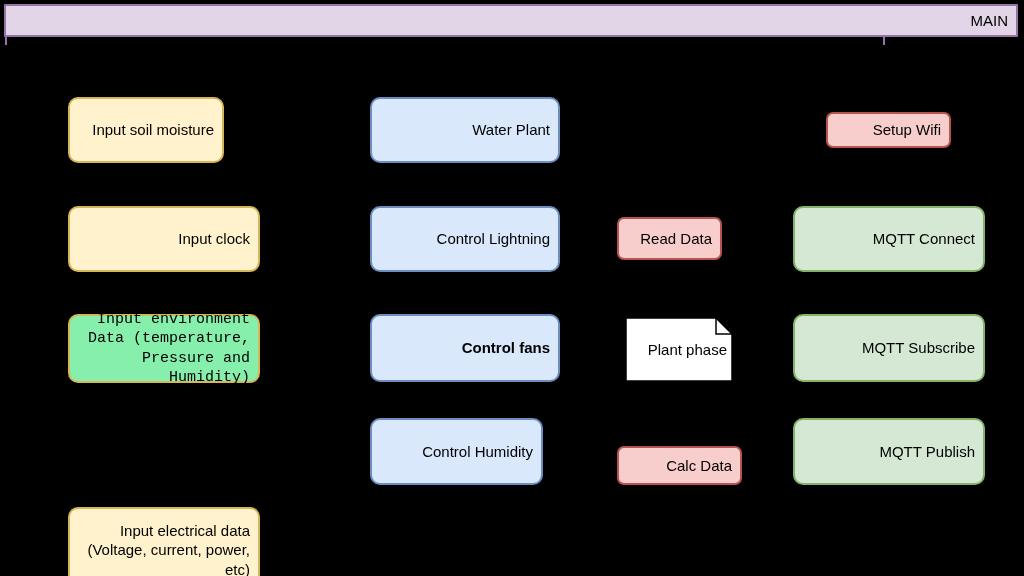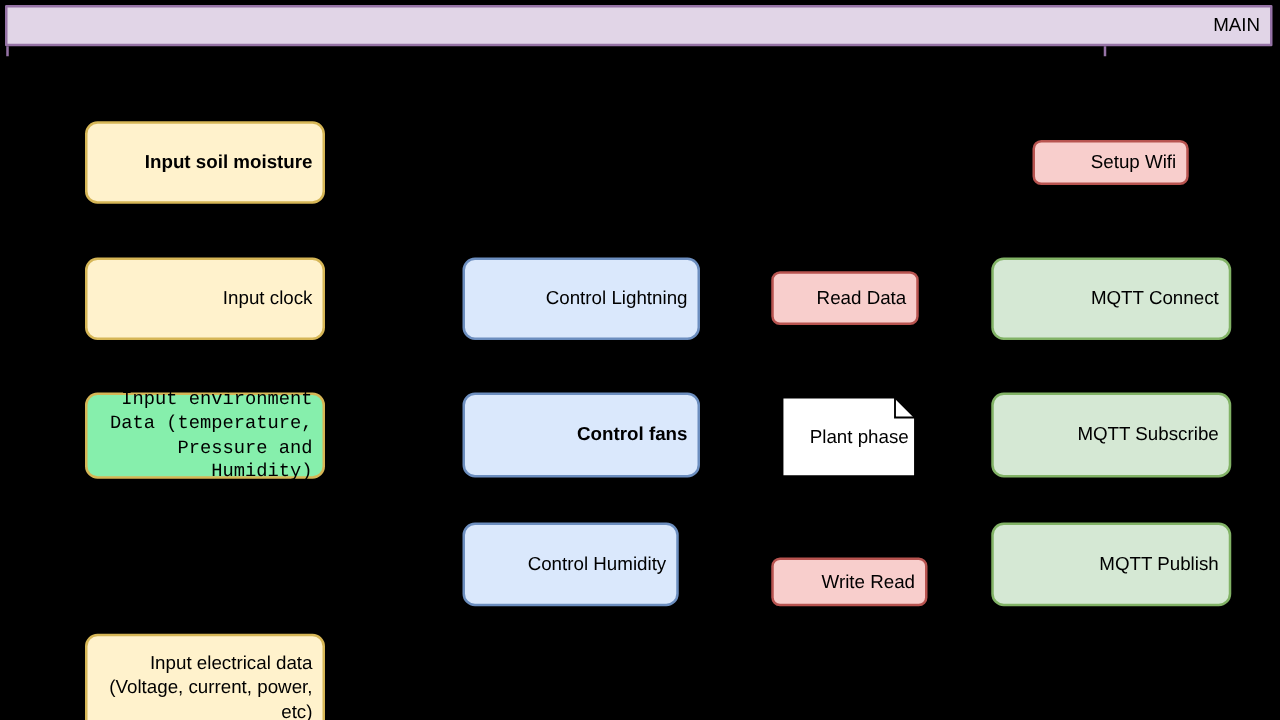--- a/index.html
+++ b/index.html
@@ -39,64 +39,67 @@
 <body style="background: rgb(0, 0, 0);">
 
 <div class="canvas">
 
   <div class="node header-bar" style="left: 4px; top: 4px; width: 1014px; height: 33px; background-color: rgb(225, 213, 231); border-color: rgb(150, 115, 166);">
     <span class="lbl">MAIN</span>
   </div>
   <div class="stub" style="left: 5px; top: 37px; background-color: rgb(150, 115, 166);"></div>
   <div class="stub" style="left: 883px; top: 37px; background-color: rgb(150, 115, 166);"></div>
 
-  <div class="node rounded" style="left: 68px; top: 97px; width: 192px; height: 66px; background-color: rgb(255, 242, 204); border-color: rgb(214, 182, 86); font-weight: bold;">
+  <div class="node rounded" style="left: 68px; top: 97px; width: 156px; height: 66px; background-color: rgb(255, 242, 204); border-color: rgb(214, 182, 86);">
     <span class="lbl">Input soil moisture</span>
   </div>
 
   <div class="node rounded" style="left: 68px; top: 206px; width: 192px; height: 66px; background-color: rgb(255, 242, 204); border-color: rgb(214, 182, 86);">
     <span class="lbl">Input clock</span>
   </div>
 
   <div class="node rounded" style="left: 68px; top: 314px; width: 192px; height: 69px; background-color: #86efac; border-color: rgb(214, 182, 86); font-family: Liberation Mono, monospace;">
     <span class="lbl">Input environment Data (temperature, Pressure and Humidity)</span>
   </div>
 
 
   <div class="node rounded" style="left: 68px; top: 507px; width: 192px; height: 86px; background-color: rgb(255, 242, 204); border-color: rgb(214, 182, 86);">
     <span class="lbl">Input electrical data (Voltage, current, power, etc)</span>
   </div>
 
+  <div class="node rounded" style="left: 370px; top: 97px; width: 190px; height: 66px; background-color: rgb(218, 232, 252); border-color: rgb(108, 142, 191);">
+    <span class="lbl">Water Plant</span>
+  </div>
 
   <div class="node rounded" style="left: 370px; top: 206px; width: 190px; height: 66px; background-color: rgb(218, 232, 252); border-color: rgb(108, 142, 191);">
     <span class="lbl">Control Lightning</span>
   </div>
 
   <div class="node rounded" style="left: 370px; top: 314px; width: 190px; height: 68px; background-color: rgb(218, 232, 252); border-color: rgb(108, 142, 191); font-weight: bold;">
     <span class="lbl">Control fans</span>
   </div>
 
   <div class="node rounded" style="left: 370px; top: 418px; width: 173px; height: 67px; background-color: rgb(218, 232, 252); border-color: rgb(108, 142, 191);">
     <span class="lbl">Control Humidity</span>
   </div>
 
-  <div class="node rounded small" style="left: 617px; top: 217px; width: 118px; height: 43px; background-color: rgb(248, 206, 204); border-color: rgb(184, 84, 80);">
+  <div class="node rounded small" style="left: 617px; top: 217px; width: 105px; height: 43px; background-color: rgb(248, 206, 204); border-color: rgb(184, 84, 80);">
     <span class="lbl">Read Data</span>
   </div>
 
   <div class="node doc" style="left:625px;top:317px;width:108px;height:65px">
     <svg class="doc-svg" viewBox="0 0 108 65" preserveAspectRatio="none" aria-hidden="true">
       <path class="doc-body" d="M1,1 L91,1 L107,17 L107,64 L1,64 Z"></path>
       <path class="doc-fold" d="M91,1 L91,17 L107,17"></path>
     </svg>
     <span class="lbl">Plant phase</span>
   </div>
 
   <div class="node rounded small" style="left: 617px; top: 446px; width: 125px; height: 39px; background-color: rgb(248, 206, 204); border-color: rgb(184, 84, 80);">
-    <span class="lbl">Write Read</span>
+    <span class="lbl">Calc Data</span>
   </div>
 
   <div class="node rounded small" style="left: 826px; top: 112px; width: 125px; height: 36px; background-color: rgb(248, 206, 204); border-color: rgb(184, 84, 80);">
     <span class="lbl">Setup Wifi</span>
   </div>
 
   <div class="node rounded" style="left: 793px; top: 206px; width: 192px; height: 66px; background-color: rgb(213, 232, 212); border-color: rgb(130, 179, 102);">
     <span class="lbl">MQTT Connect</span>
   </div>
 

